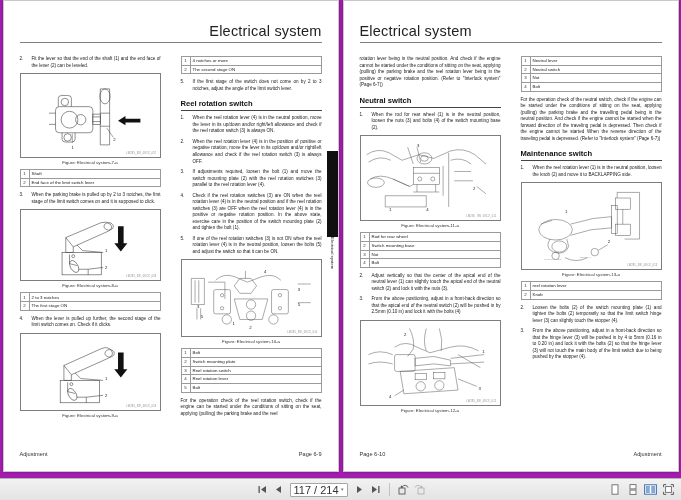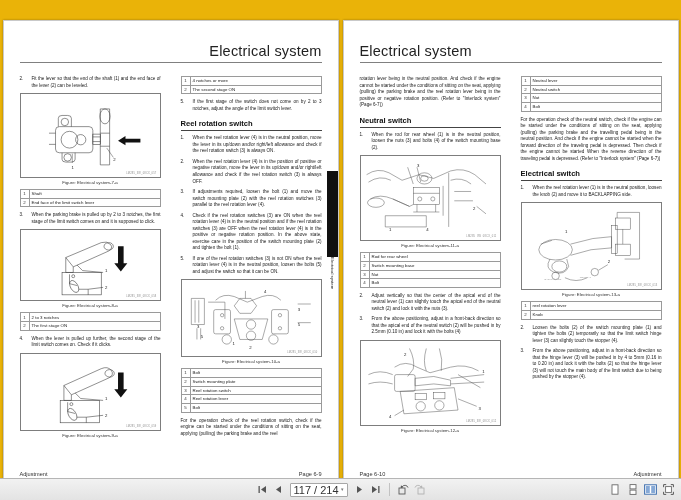--- a/index.html
+++ b/index.html
@@ -12,25 +12,25 @@
   }
   #viewer {
     position: relative;
     width: 681px; height: 500px;
     background: #9e9e9e;
   }
   .pages-area {
     position: absolute;
     left: 0; top: 0;
     width: 681px; height: 478px;
-    background: #eab308;
+    background: #a21caf;
     display: flex;
     justify-content: center;
     gap: 4px;
-    padding-top: 20px;
+    padding-top: 0;
   }
   .page {
     position: relative;
     width: 336px;
     height: 472px;
     background: #ffffff;
     border: 1px solid #c9c9c9;
     box-shadow: 0 0 2px rgba(0,0,0,0.35);
     overflow: hidden;
   }
@@ -613,21 +613,21 @@
                 </tr>
                 <tr>
                   <td class="k">4</td>
                   <td>Bolt</td>
                 </tr>
               </tbody>
             </table>
 
             <p class="para">For the operation check of the neutral switch, check if the engine can be started under the conditions of sitting on the seat, applying (pulling) the parking brake and the travelling pedal being in the neutral position. And check if the engine cannot be started when the forward direction of the traveling pedal is depressed. Then check if the engine cannot be started When the reverse direction of the traveling pedal is depressed. (Refer to "Interlock system" (Page 6-7))</p>
 
-            <h2 class="sec">Electrical switch</h2>
+            <h2 class="sec">Maintenance switch</h2>
 
             <div class="numitem">
               <span class="n">1.</span>
               <span class="t">When the reel rotation lever (1) is in the neutral position, loosen the knob (2) and move it to BACKLAPPING side.</span>
             </div>
 
             <div class="figbox" style="height:88px">
               <svg viewBox="0 0 149 88">
                 <g fill="none" stroke="#4a4a4a" stroke-width="0.5">
                   <ellipse cx="36" cy="48" rx="18" ry="11"></ellipse>

